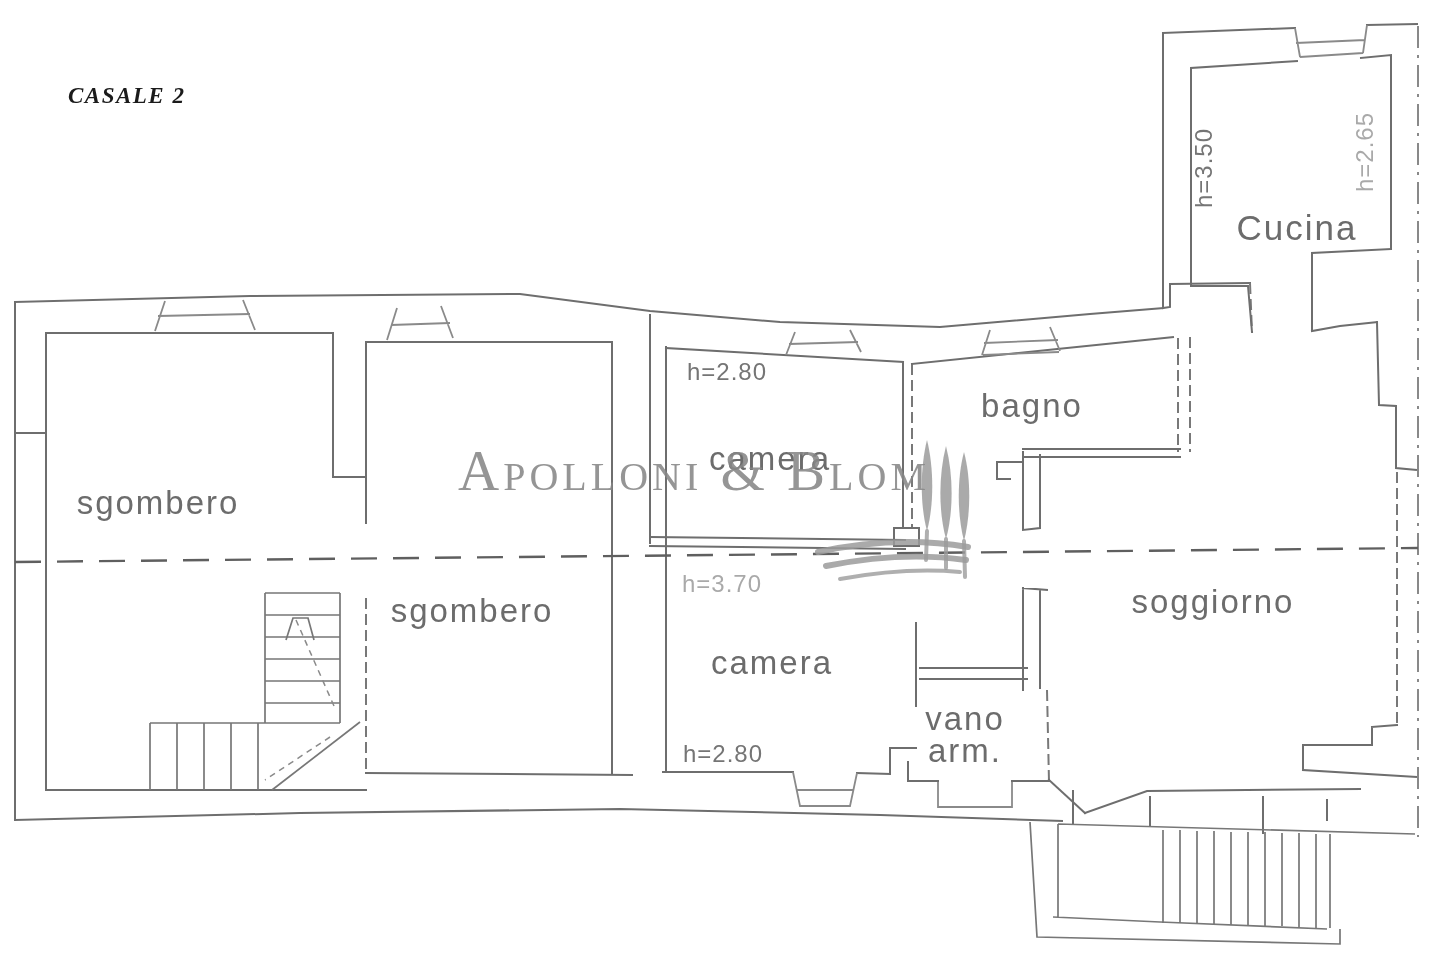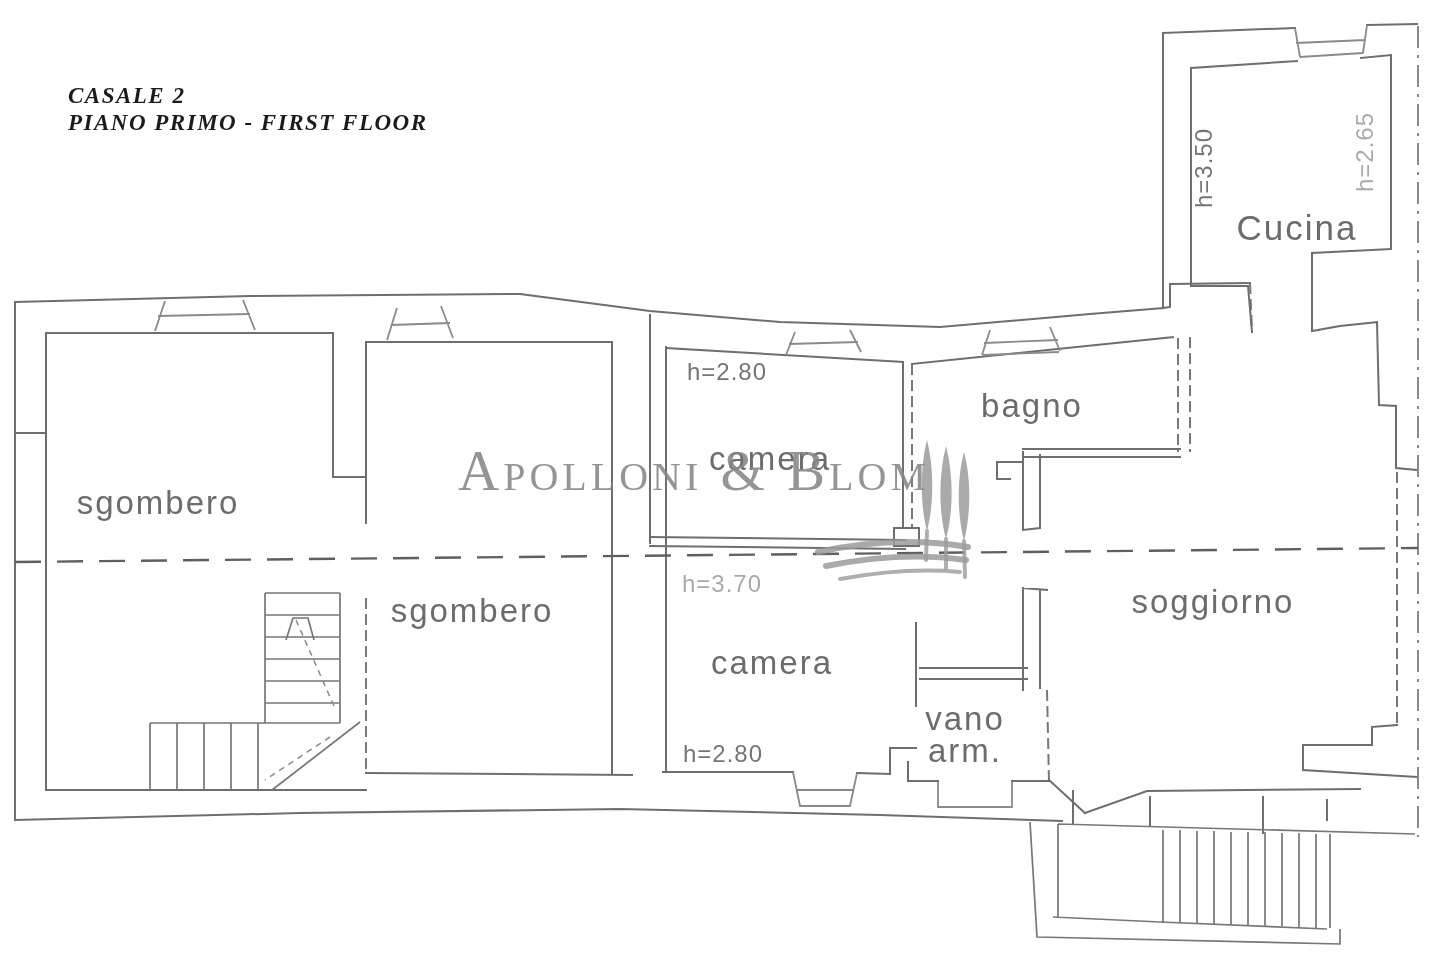--- a/index.html
+++ b/index.html
@@ -165,18 +165,17 @@
       <path class="logo-shape" d="M964,452 C971,478 971,514 964,541 C957,514 957,478 964,452 Z"></path>
       <path class="logo-stroke-thin" d="M927,531 L926,560 M946,539 L946,568 M964,541 L965,577"></path>
       <path class="logo-stroke" d="M818,552 Q896,535 968,547"></path>
       <path class="logo-stroke" d="M826,566 Q902,551 966,560"></path>
       <path class="logo-stroke-thin" d="M840,579 Q906,567 960,572"></path>
     </g>
   </svg>
 
   <div id="title-block">
     <div>CASALE 2</div>
-    <div>PIANO PRIMO - FIRST FLOOR</div>
   </div>
 
   <div id="watermark-text">Apolloni &amp; Blom</div>
 
 </div>
 
 </body></html>

